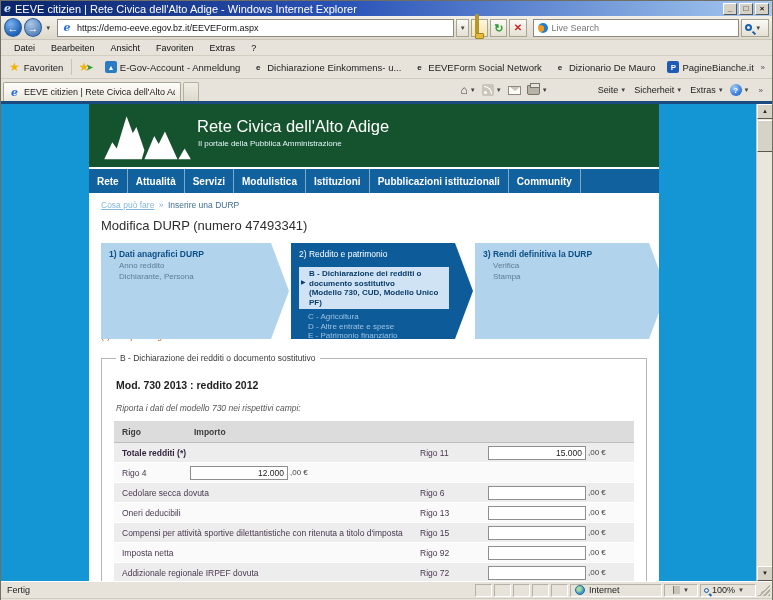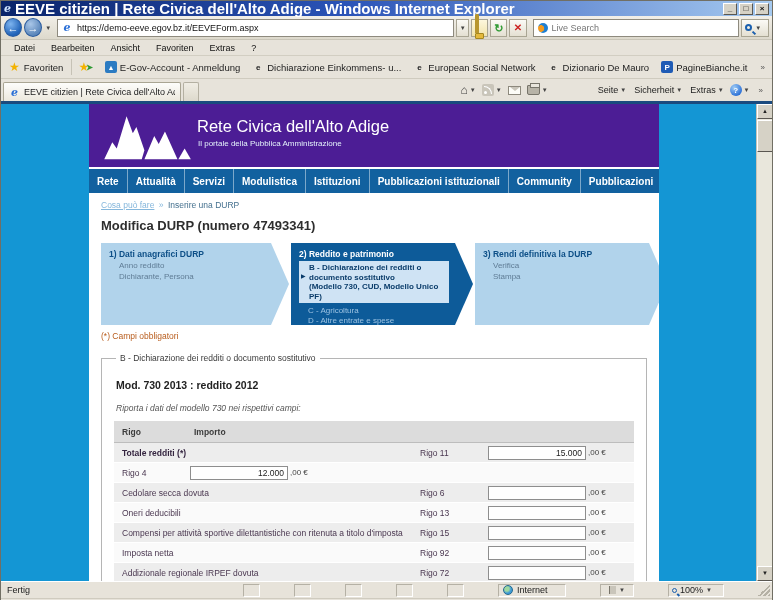--- a/index.html
+++ b/index.html
@@ -4,21 +4,21 @@
 <style>
   * { margin:0; padding:0; box-sizing:border-box; }
   html,body { width:773px; height:600px; }
   body { font-family:"Liberation Sans", sans-serif; overflow:hidden; background:#e7e3da; }
   .window { position:relative; width:773px; height:600px; background:#e7e3da; border:1px solid #716f64; }
 
   
   .titlebar { height:15px; background:linear-gradient(90deg,#0a246a 0%,#2b54b8 45%,#a6caf0 100%);
     display:flex; align-items:center; padding:0 3px; }
   .titlebar .ie-e { color:#cfe4ff; font-weight:bold; font-style:italic; font-size:11px; line-height:11px; margin-right:4px; font-family:"DejaVu Serif",serif; }
-  .titlebar .ttext { color:#fff; font-size:15px; font-weight:bold; white-space:nowrap; overflow:hidden; flex:1; }
+  .titlebar .ttext { color:#fff; font-size:11px; font-weight:normal; white-space:nowrap; overflow:hidden; flex:1; }
   .winbtns { display:flex; gap:2px; }
   .winbtn { width:14px; height:12px; background:#d6d2c6; border:1px solid; border-color:#fff #5a5751 #5a5751 #fff;
     font-size:8px; line-height:9px; text-align:center; color:#111; font-weight:bold; }
 
   
   .addrrow { height:24px; display:flex; align-items:center; padding:0 3px; background:linear-gradient(#f2efe8,#ddd9cc); border-bottom:1px solid #c9c5b8; }
   .navcircle { width:19px; height:19px; border-radius:50%; display:flex; align-items:center; justify-content:center;
     color:#fff; font-size:11px; font-weight:bold; border:1px solid #2a5b9e; }
   .back { background:radial-gradient(circle at 35% 30%, #7db4ef, #2163b8 70%); }
   .fwd  { background:radial-gradient(circle at 35% 30%, #a9c6e8, #5d88bb 70%); margin-left:2px; }
@@ -83,47 +83,47 @@
   .viewport { position:relative; height:477px; background:#1496d4; overflow:hidden; }
   .scrollbar { position:absolute; right:0; top:0; bottom:0; width:16px; background:#e9e7dc; border-left:1px solid #c9c5b8; }
   .sb-btn { width:16px; height:15px; background:#d6d2c6; border:1px solid; border-color:#fff #5a5751 #5a5751 #fff; font-size:6px; text-align:center; line-height:13px; color:#222; }
   .sb-up { position:absolute; top:0; }
   .sb-down { position:absolute; bottom:0; }
   .sb-thumb { position:absolute; top:16px; height:32px; width:16px; background:#d6d2c6; border:1px solid; border-color:#fff #5a5751 #5a5751 #fff; }
 
   .contentcol { position:absolute; left:88px; top:0; width:570px; height:477px; background:#fff; overflow:hidden; }
 
   
-  .siteheader { height:63px; background:#4c1d95; position:relative; }
+  .siteheader { height:63px; background:#14532d; position:relative; }
   .logo-svg { position:absolute; left:14px; top:7px; }
   .siteheader .htitle { position:absolute; left:108px; top:13px; color:#fff; font-size:16.5px; }
   .siteheader .hsub { position:absolute; left:109px; top:35px; color:#e4f2fb; font-size:8px; }
   .headgap { height:2px; background:#fff; }
 
   
   .sitenav { height:24px; background:#12619f; display:flex; align-items:stretch; }
   .navitem { display:flex; align-items:center; padding:0 8px; color:#fff; font-size:10px; font-weight:bold; border-right:1px solid rgba(255,255,255,.45); white-space:nowrap; }
 
   .pagebody { padding:5px 12px 0 12px; }
   .breadcrumb { font-size:8.5px; margin-top:2px; }
   .breadcrumb .bparent { color:#85b7dc; text-decoration:underline; }
   .breadcrumb .bsep { color:#85b7dc; padding:0 2px; }
   .breadcrumb .bcurrent { color:#44708e; }
-  .pagetitle { font-size:13px; font-weight:bold; color:#2e2e2e; margin:8px 0 10px 0; }
+  .pagetitle { font-size:13px; font-weight:normal; color:#2e2e2e; margin:8px 0 10px 0; }
 
   
   .wizard { position:relative; height:82px; margin-bottom:6px; }
-  .step { position:absolute; top:0; height:82px; clip-path:polygon(0 0, calc(100% - 18px) 0, 100% 50%, calc(100% - 18px) 100%, 0 100%); padding:6px 20px 12px 8px; }
+  .step { position:absolute; top:0; height:96px; clip-path:polygon(0 0, calc(100% - 18px) 0, 100% 50%, calc(100% - 18px) 100%, 0 100%); padding:6px 20px 12px 8px; }
   .step-light { background:#b1d3eb; }
   .step-dark { background:#0d5b99; }
   .s1 { left:0; width:188px; }
   .s2 { left:190px; width:182px; padding-right:24px; }
   .s3 { left:374px; width:192px; }
   .step-title-light { font-size:8.5px; font-weight:bold; color:#0d4f87; margin-bottom:2px; }
-  .step-title-dark { font-size:8.5px; font-weight:bold; color:#fff; margin-bottom:2px; }
+  .step-title-dark { font-size:8.5px; font-weight:normal; color:#fff; margin-bottom:8px; }
   .step-items-light div { font-size:8px; color:#5f7c95; margin-left:10px; line-height:10.5px; }
   .activebox { position:relative; background:#cfe3f4; margin:1px 0 3px 0; padding:2px 3px 2px 10px; }
   .activebox .marker { position:absolute; left:2px; top:11px; font-size:6px; color:#0a3c6a; }
   .activebox div { font-size:8px; font-weight:bold; color:#0a3c6a; line-height:9.5px; }
   .step-items-dark div { font-size:8px; color:#9cc2e2; margin-left:9px; line-height:9.5px; }
 
   .reqnote { font-size:8.5px; color:#b85c1c; margin:6px 0 0 0; }
 
   fieldset.bsection { margin-top:12px; border:1px solid #b5b5b5; padding:8px 12px 10px 12px; }
   fieldset.bsection legend { font-size:8.5px; color:#3a3a3a; padding:0 4px; margin-left:2px; }
@@ -139,25 +139,25 @@
   .trow:nth-child(odd) { background:#ededed; }
   .trow:nth-child(even) { background:#fafafa; }
   .trow .c1 { font-size:8.5px; color:#4a3750; padding:0 8px; white-space:nowrap; overflow:hidden; }
   .trow .c2 { font-size:8.5px; color:#4a3750; padding:0 8px; }
   .trow.bold-row .c1 { font-weight:bold; color:#352540; }
   .c3 { display:flex; align-items:center; padding:0 4px; }
   .amount-input { width:98px; height:14px; border:1px solid #8e8e8e; font-size:8.5px; text-align:right; padding-right:3px; font-family:"Liberation Sans",sans-serif; color:#222; background:#fff; }
   .suffix { font-size:8px; color:#444; margin-left:2px; white-space:nowrap; }
 
   
-  .statusbar { height:17px; background:#e7e3da; border-top:1px solid #fff; box-shadow:0 -1px 0 #b9b5a9; display:flex; align-items:center; padding:0 2px;gap:32px; }
+  .statusbar { height:17px; background:#e7e3da; border-top:1px solid #fff; box-shadow:0 -1px 0 #b9b5a9; display:flex; align-items:center; padding:0 2px; }
   .stext { font-size:9px; color:#222; padding-left:4px; flex:1; }
   .scell { height:13px; border:1px solid; border-color:#b5b1a5 #fff #fff #b5b1a5; margin-left:2px; }
   .scell.empty { width:17px; }
-  .scell.zone { width:68px; display:flex; align-items:center; gap:4px; padding:0 4px; }
+  .scell.zone { width:92px; display:flex; align-items:center; gap:4px; padding:0 4px; }
   .globe { width:10px; height:10px; border-radius:50%; background:radial-gradient(circle at 35% 35%, #9fd8a0 0 30%, #3c9ad8 60%); border:1px solid #22688f; flex:none; }
   .zone .zlabel { font-size:9px; color:#222; }
   .scell.mode { width:34px; display:flex; align-items:center; justify-content:center; gap:3px; }
   .flag-ico { width:7px; height:8px; background:#c9c5ba; border-left:1px solid #77746a; }
   .scell.zoomcell { width:56px; display:flex; align-items:center; gap:3px; padding:0 3px; }
   .mag-s { width:5px; height:5px; border:1.5px solid #1a5fae; border-radius:50%; position:relative; flex:none; }
   .mag-s::after { content:""; position:absolute; width:3px; height:1.5px; background:#1a5fae; transform:rotate(45deg); left:4px; top:5px; }
   .zoomtext { font-size:9px; color:#222; }
   .grip { width:12px; height:12px; margin-left:2px; background:
     linear-gradient(135deg, transparent 50%, #b5b1a5 50% 60%, transparent 60% 70%, #b5b1a5 70% 80%, transparent 80% 90%, #b5b1a5 90%); }
@@ -232,21 +232,21 @@
     <span class="favlink">
           <span class="fav-ico icon-egov">▲</span>
           <span>E-Gov-Account - Anmeldung</span>
         </span>
         <span class="favlink">
           <span class="fav-ico icon-ie">e</span>
           <span>Dichiarazione Einkommens- u...</span>
         </span>
         <span class="favlink">
           <span class="fav-ico icon-ie">e</span>
-          <span>European Social Network</span>
+          <span>EEVEForm Social Network</span>
         </span>
         <span class="favlink">
           <span class="fav-ico icon-ie">e</span>
           <span>Dizionario De Mauro</span>
         </span>
         <span class="favlink">
           <span class="fav-ico icon-pb">P</span>
           <span>PagineBianche.it</span>
         </span>
         <span class="favlink">
@@ -320,21 +320,20 @@
 
       <div class="sitenav">
 
       <span class="navitem">Rete</span>
           <span class="navitem">Attualità</span>
           <span class="navitem">Servizi</span>
           <span class="navitem">Modulistica</span>
           <span class="navitem">Istituzioni</span>
           <span class="navitem">Pubblicazioni istituzionali</span>
           <span class="navitem">Community</span>
-          <span class="navitem">Pubblicazioni</span>
         </div>
 
       <div class="pagebody">
 
         <div class="breadcrumb">
           <span class="bparent">Cosa può fare</span>
           <span class="bsep">»</span>
           <span class="bcurrent">Inserire una DURP</span>
         </div>
 

